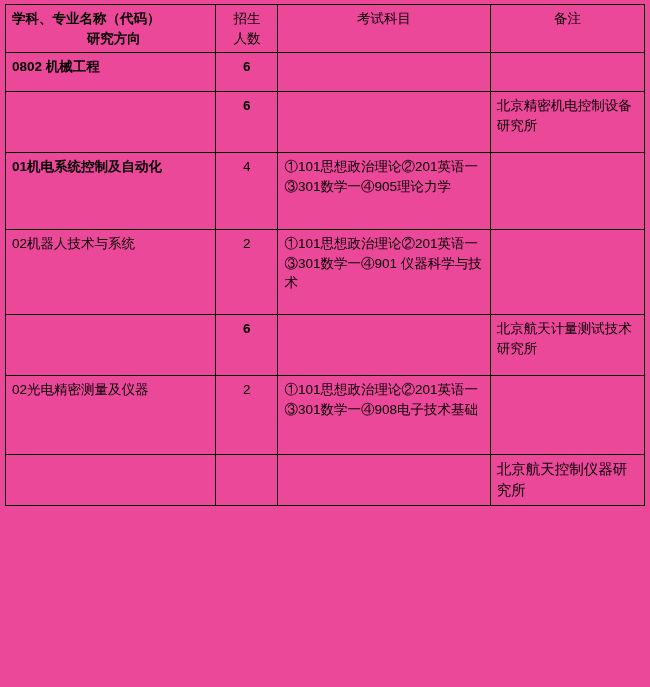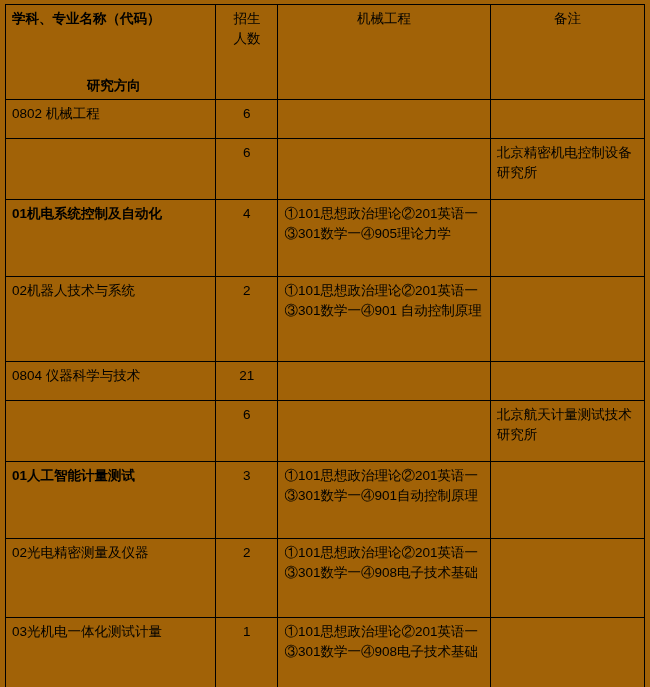--- a/index.html
+++ b/index.html
@@ -9,21 +9,21 @@
   }
   body {
     font-family: "Liberation Sans", sans-serif;
     color: #000000;
   }
   .page {
     width: 650px;
     height: 687px;
     position: relative;
     overflow: hidden;
-    background: #a16207;
+    background: #ec4899;
     box-sizing: border-box;
   }
   table.admissions {
     border-collapse: collapse;
     width: 640px;
     margin: 4px 5px 0 5px;
     table-layout: fixed;
   }
   table.admissions td {
     border: 1px solid #000000;
@@ -51,24 +51,23 @@
     font-weight: bold;
     font-size: 15px;
     vertical-align: middle;
     line-height: 1.9;
     padding: 6px 10px;
   }
   .hdr-left .line2 {
     display: block;
     text-align: center;
     padding-left: 6px;
-    margin-top: 47px;
   }
   .bold {
-    font-weight: normal;
+    font-weight: bold;
     font-size: 14.5px;
   }
   .major-row td {
     height: 30px;
     vertical-align: middle;
   }
   .inst-row td {
     height: 52px;
   }
   .inst-name {
@@ -119,21 +118,21 @@
     <tbody>
       <tr>
         <td class="hdr-left">
           <span>学科、专业名称（代码）</span>
           <span class="line2">研究方向</span>
         </td>
         <td class="hdr">
           <div>招生</div>
           <div>人数</div>
         </td>
-        <td class="hdr">机械工程</td>
+        <td class="hdr">考试科目</td>
         <td class="hdr">备注</td>
       </tr>
 
       <tr class="major-row">
         <td class="bold">0802  机械工程</td>
         <td class="num-cell bold">6</td>
         <td class="subj-cell"></td>
         <td class="blank-cell"></td>
       </tr>
 
@@ -147,58 +146,40 @@
       <tr>
         <td class="dir-cell tall-1">01机电系统控制及自动化</td>
         <td class="num-cell">4</td>
         <td class="subj-cell">①101思想政治理论②201英语一③301数学一④905理论力学</td>
         <td class="blank-cell"></td>
       </tr>
 
       <tr>
         <td class="dir-cell tall-2">02机器人技术与系统</td>
         <td class="num-cell">2</td>
-        <td class="subj-cell">①101思想政治理论②201英语一③301数学一④901 自动控制原理</td>
+        <td class="subj-cell">①101思想政治理论②201英语一③301数学一④901 仪器科学与技术</td>
         <td class="blank-cell"></td>
       </tr>
 
-      <tr class="major-row">
-        <td class="bold">0804  仪器科学与技术</td>
-        <td class="num-cell bold">21</td>
-        <td class="subj-cell"></td>
-        <td class="blank-cell"></td>
-      </tr>
 
       <tr class="inst-row">
         <td class="blank-cell"></td>
         <td class="num-cell bold">6</td>
         <td class="subj-cell"></td>
         <td class="inst-name">北京航天计量测试技术研究所</td>
       </tr>
 
-      <tr>
-        <td class="dir-cell tall-1">01人工智能计量测试</td>
-        <td class="num-cell">3</td>
-        <td class="subj-cell">①101思想政治理论②201英语一③301数学一④901自动控制原理</td>
-        <td class="blank-cell"></td>
-      </tr>
 
       <tr>
         <td class="dir-cell tall-3">02光电精密测量及仪器</td>
         <td class="num-cell">2</td>
         <td class="subj-cell">①101思想政治理论②201英语一③301数学一④908电子技术基础</td>
         <td class="blank-cell"></td>
       </tr>
 
-      <tr>
-        <td class="dir-cell tall-3">03光机电一体化测试计量</td>
-        <td class="num-cell">1</td>
-        <td class="subj-cell">①101思想政治理论②201英语一③301数学一④908电子技术基础</td>
-        <td class="blank-cell"></td>
-      </tr>
 
       <tr class="clip-row">
         <td class="blank-cell"></td>
         <td class="num-cell"></td>
         <td class="subj-cell"></td>
         <td class="inst-name">北京航天控制仪器研究所</td>
       </tr>
     </tbody>
   </table>
 </div>

